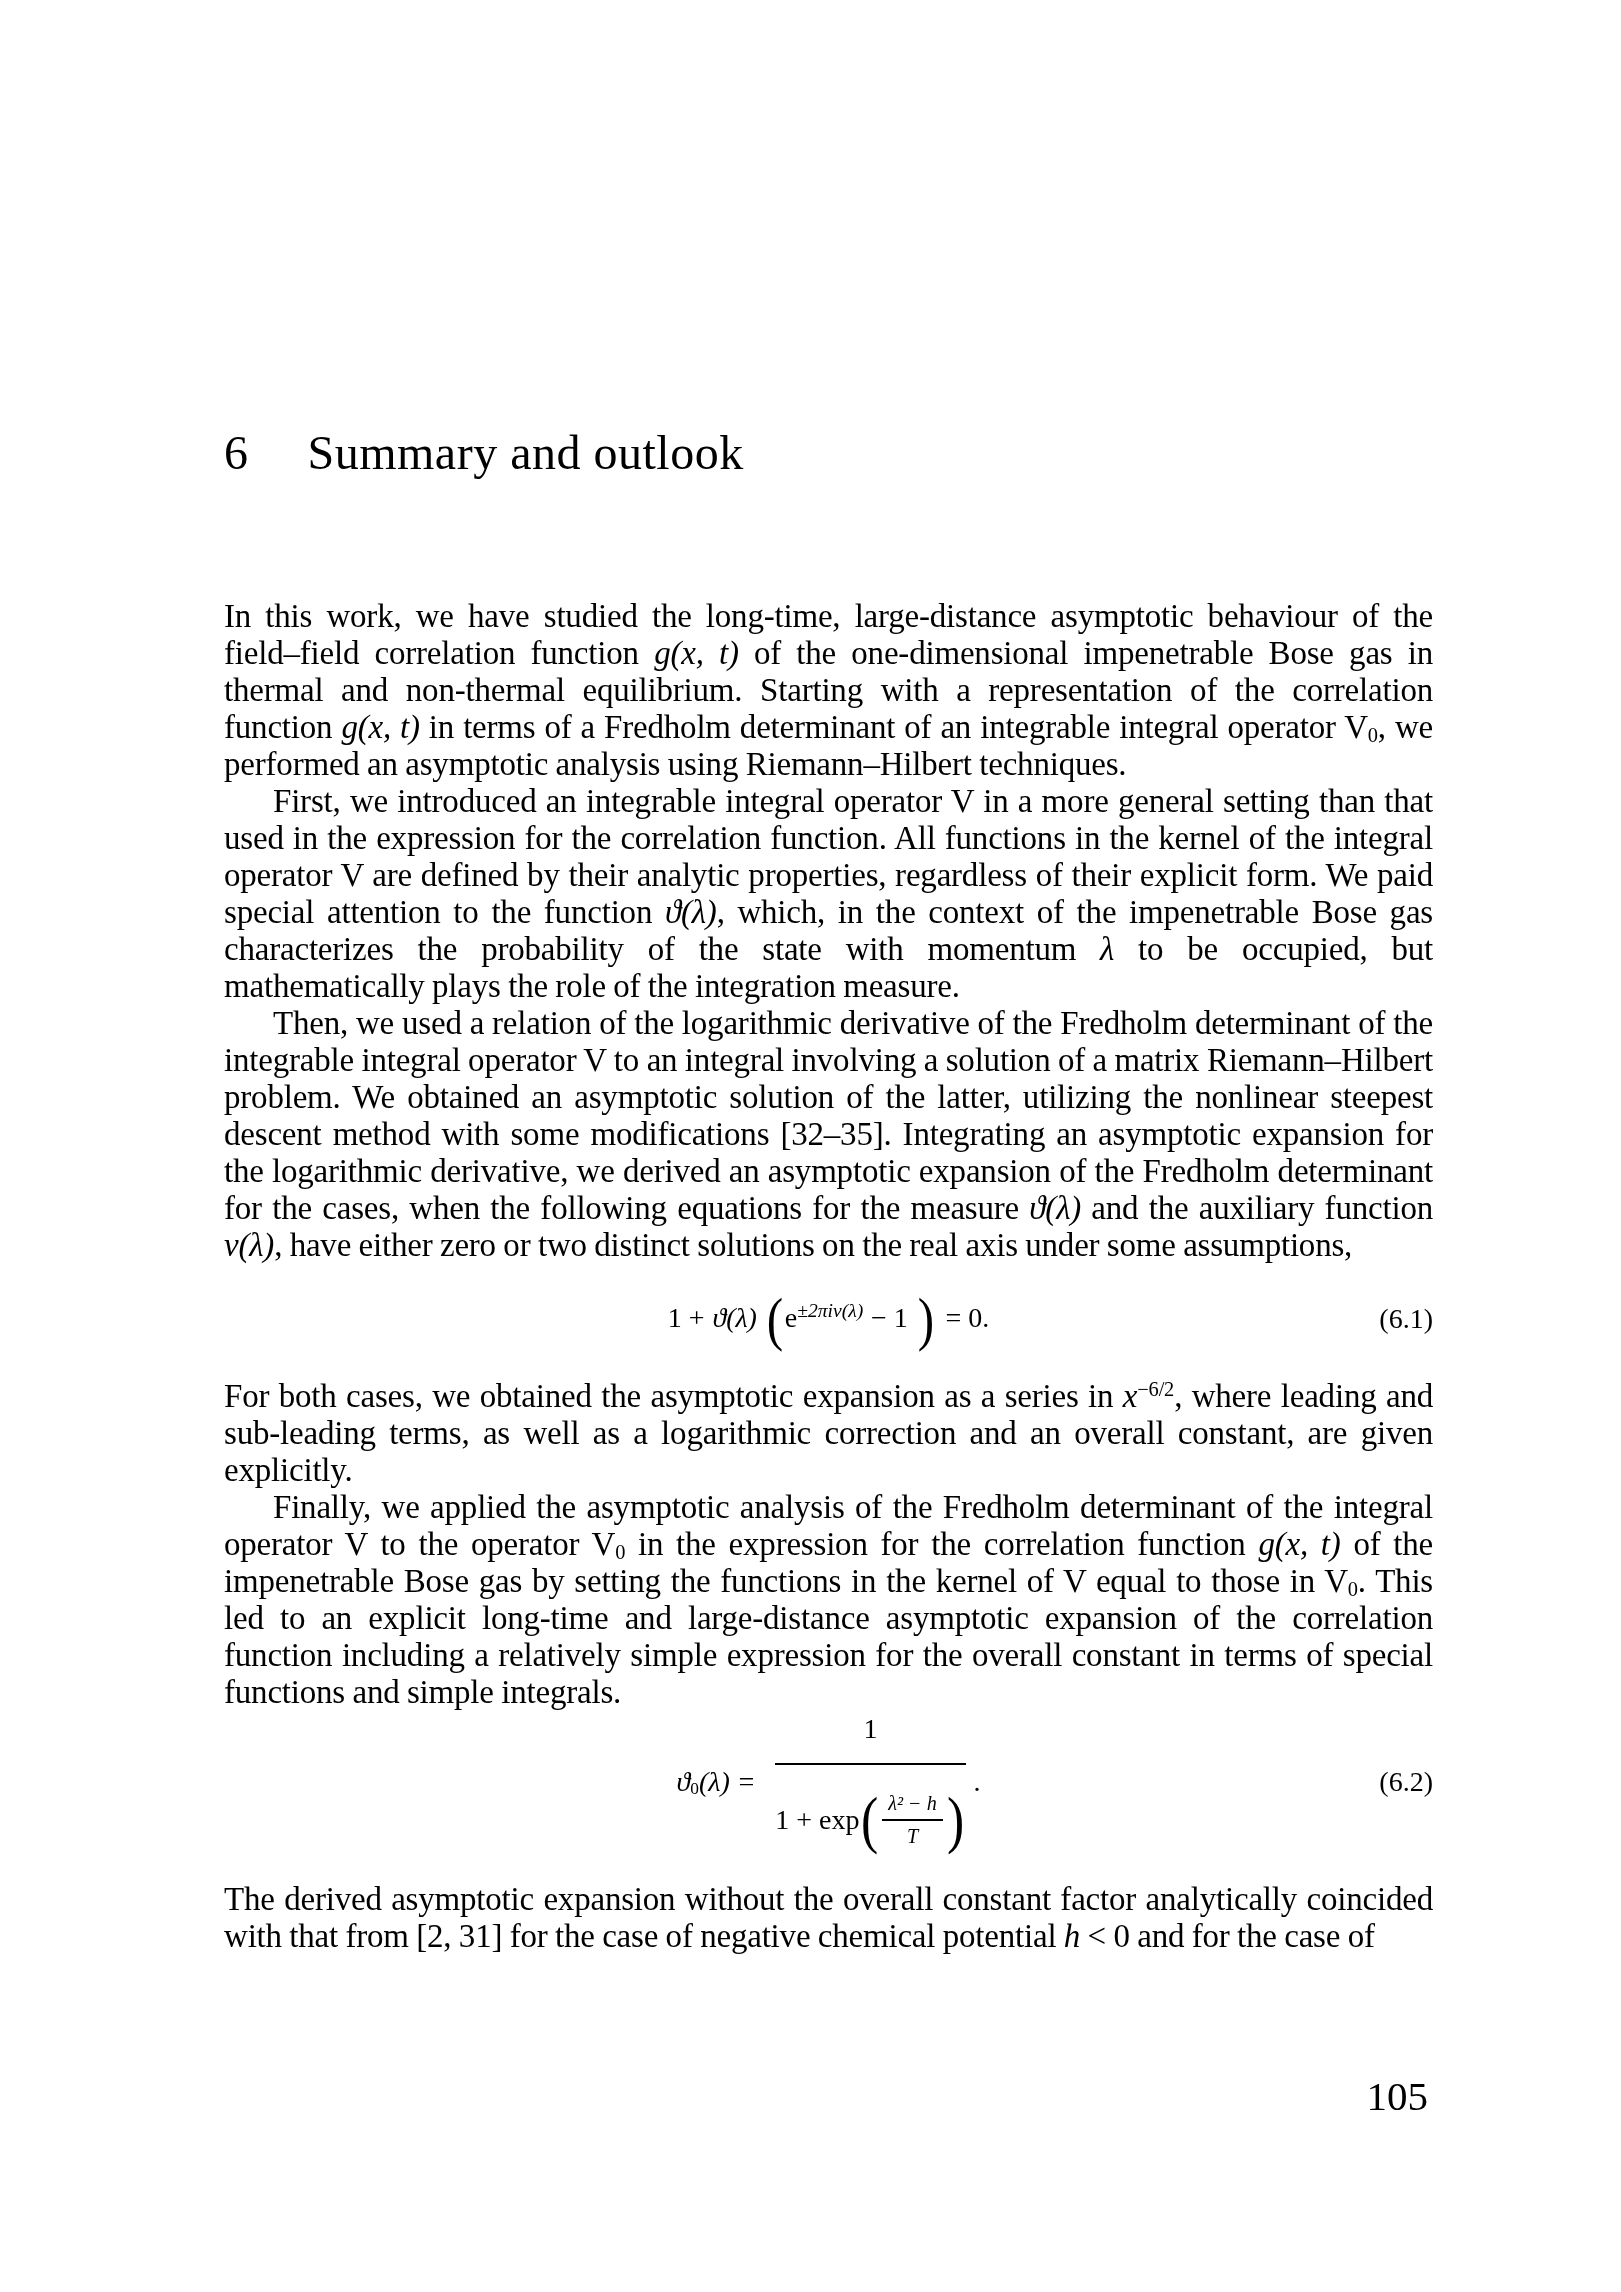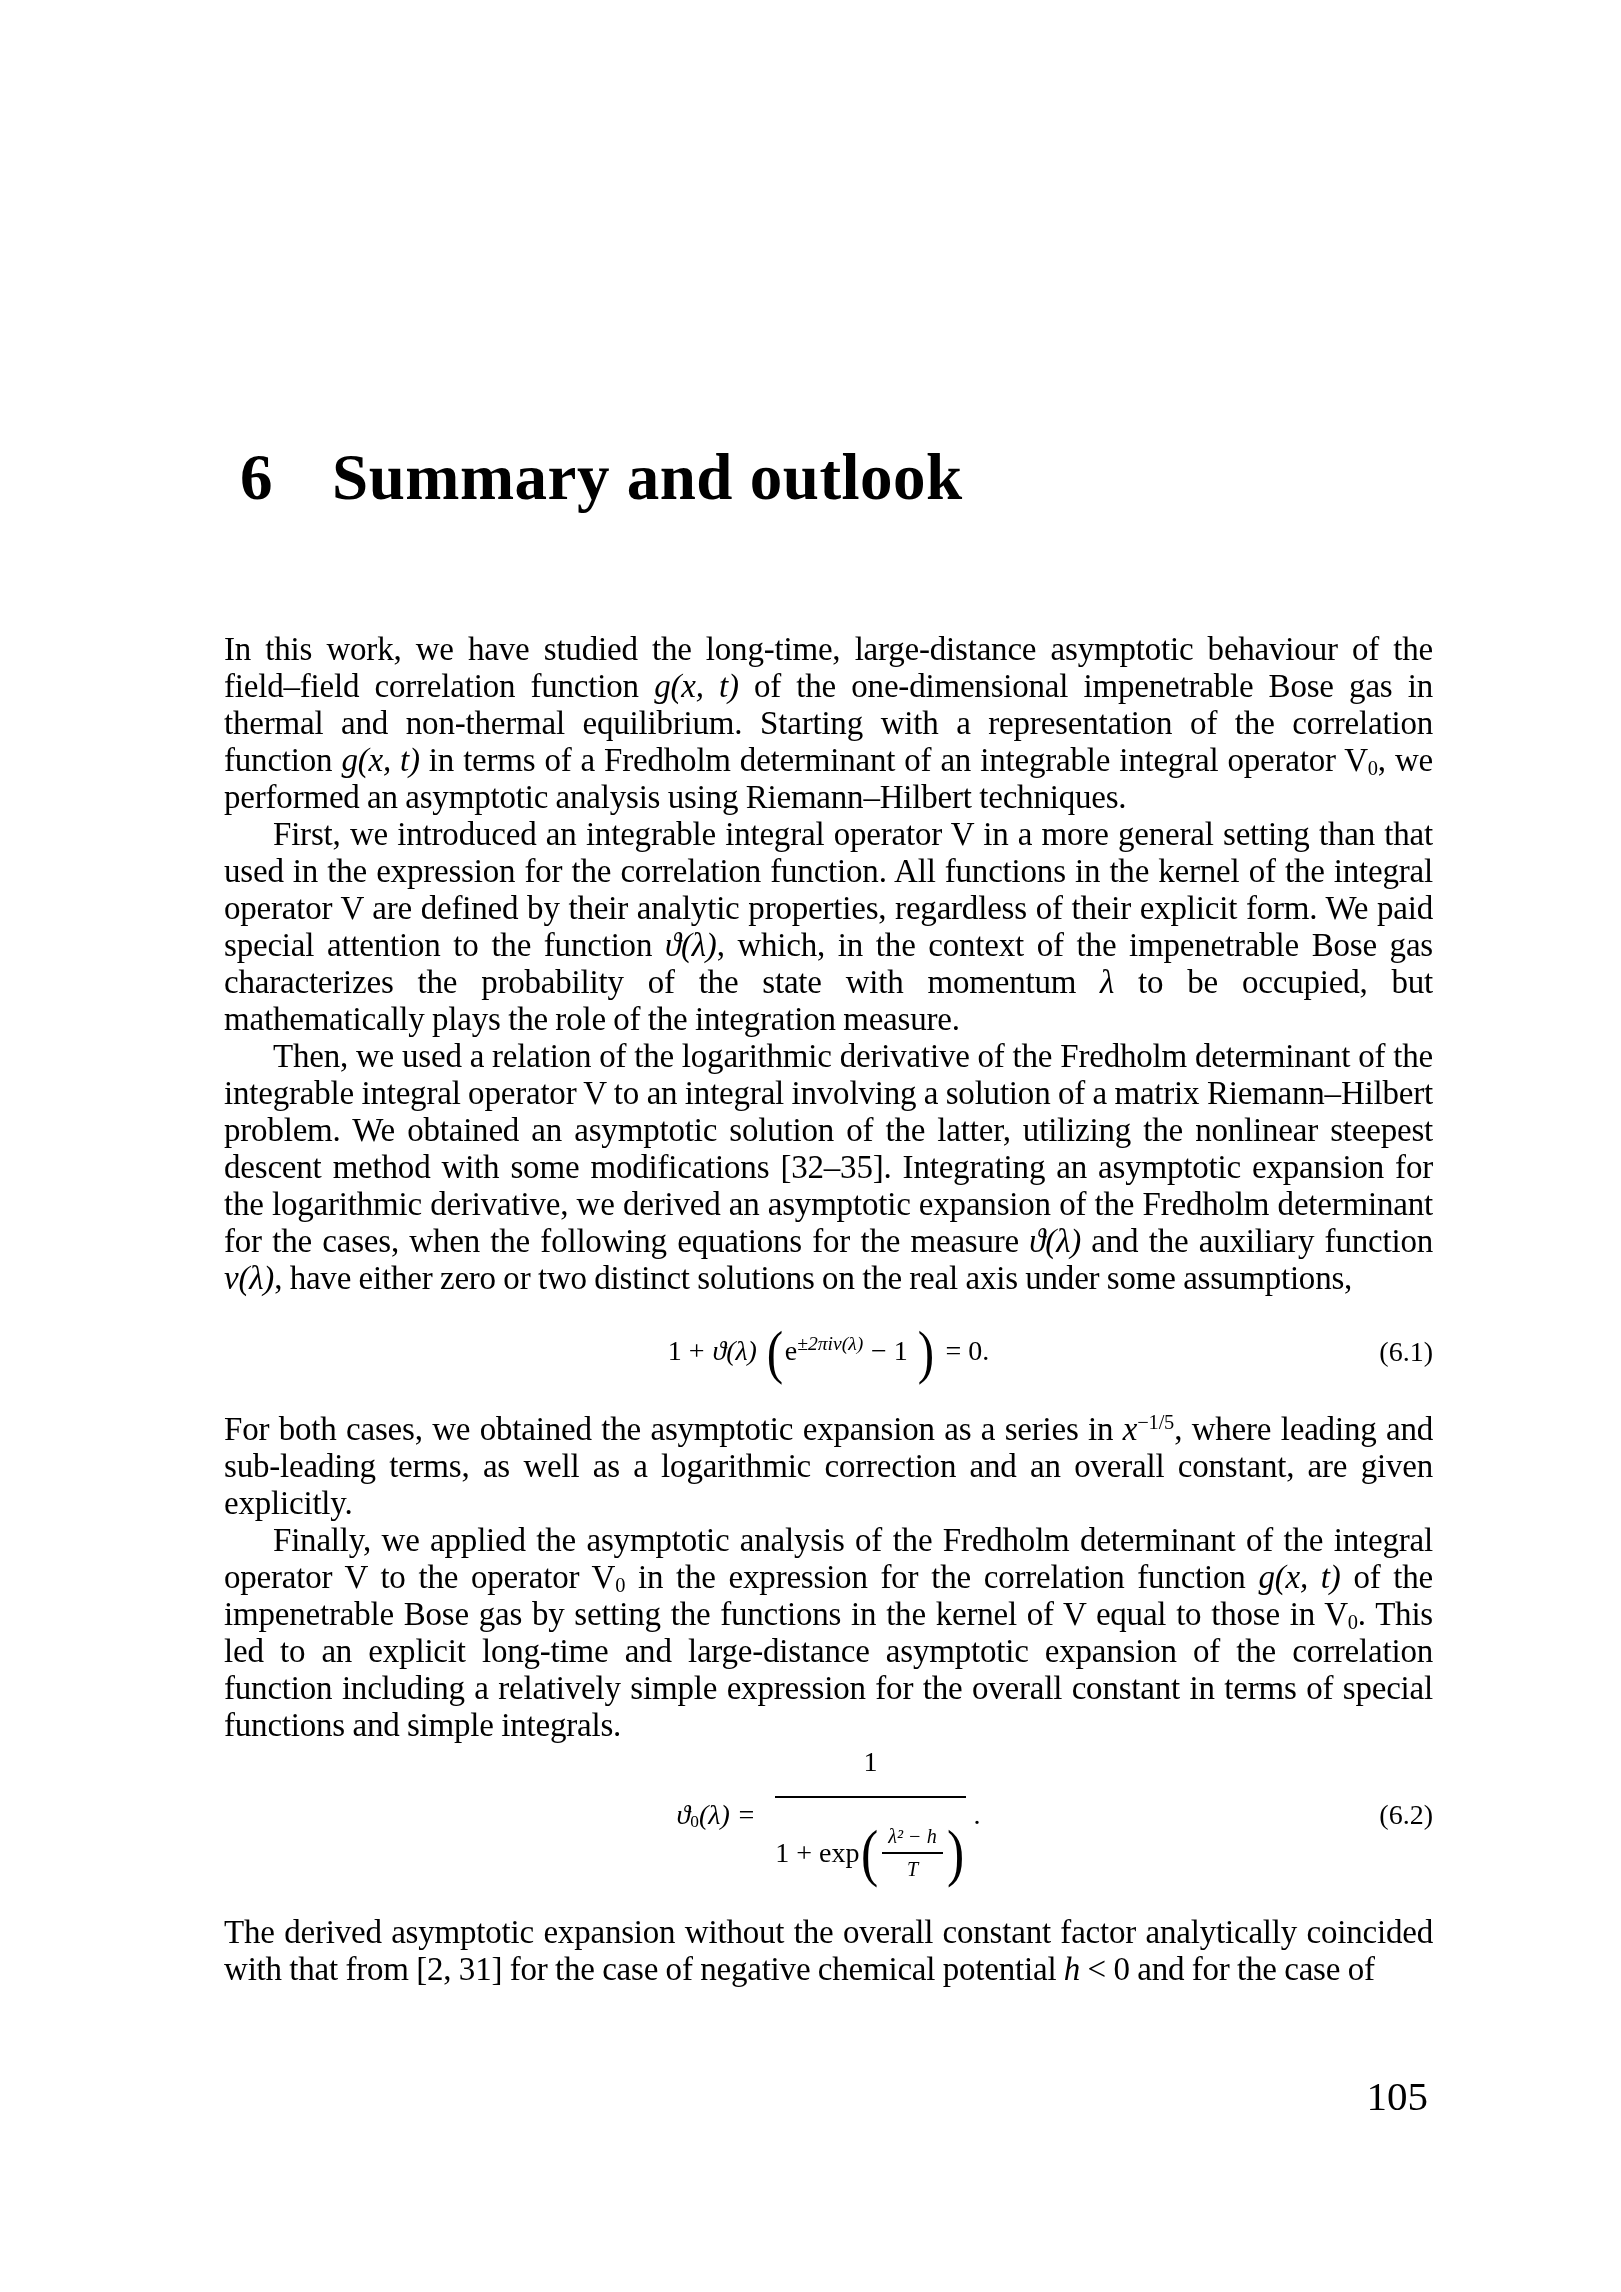--- a/index.html
+++ b/index.html
@@ -11,25 +11,25 @@
     font-family:"Liberation Serif","DejaVu Serif",serif;
     overflow:hidden;
     margin:0 auto;
   }
   .content {
     position:absolute;
     left:224px; top:0;
     width:1209px;
   }
   h1.section-heading {
-    margin:16px;
+    margin:0;
     padding-top:429px;
-    font-size:65px;
+    font-size:48px;
     line-height:1;
-    font-weight:bold;
+    font-weight:normal;
     letter-spacing:0.5px;
     white-space:nowrap;
   }
   .secnum { display:inline-block; margin-right:59px; }
   .body-text { margin-top:121px; }
   p.para {
     margin:0;
     font-size:33px;
     line-height:37px;
     text-align:justify;
@@ -127,21 +127,21 @@
         <span class="math mspace">ϑ(λ)</span>
         <span class="bigp">(</span>
         <span><span>e</span><sup class="esup">±2πiν(λ)</sup></span>
         <span class="mspace">− 1</span>
         <span class="bigp">)</span>
         <span class="mspace-l">= 0.</span>
         <span class="eqlabel">(6.1)</span>
       </div>
 
       <div>
-          <p class="para">For both cases, we obtained the asymptotic expansion as a series in <span class="math">x</span><sup>−1/5</sup>, where leading and sub-leading terms, as well as a logarithmic correction and an overall constant, are given explicitly.</p>
+          <p class="para">For both cases, we obtained the asymptotic expansion as a series in <span class="math">x</span><sup>−6/2</sup>, where leading and sub-leading terms, as well as a logarithmic correction and an overall constant, are given explicitly.</p>
           <p class="para indent">Finally, we applied the asymptotic analysis of the Fredholm determinant of the integral operator V to the operator V<sub>0</sub> in the expression for the correlation function <span class="math">g(x, t)</span> of the impenetrable Bose gas by setting the functions in the kernel of V equal to those in V<sub>0</sub>. This led to an explicit long-time and large-distance asymptotic expansion of the correlation function including a relatively simple expression for the overall constant in terms of special functions and simple integrals.</p>
         </div>
 
       <div class="eqrow" id="eq2">
         <span class="math eq2-lhs"><span>ϑ</span><sub>0</sub><span>(λ) =</span></span>
         <span class="frac">
           <span class="fnum">1</span>
           <span class="fden">
             <span>1 + exp</span>
             <span class="bigp2">(</span>

